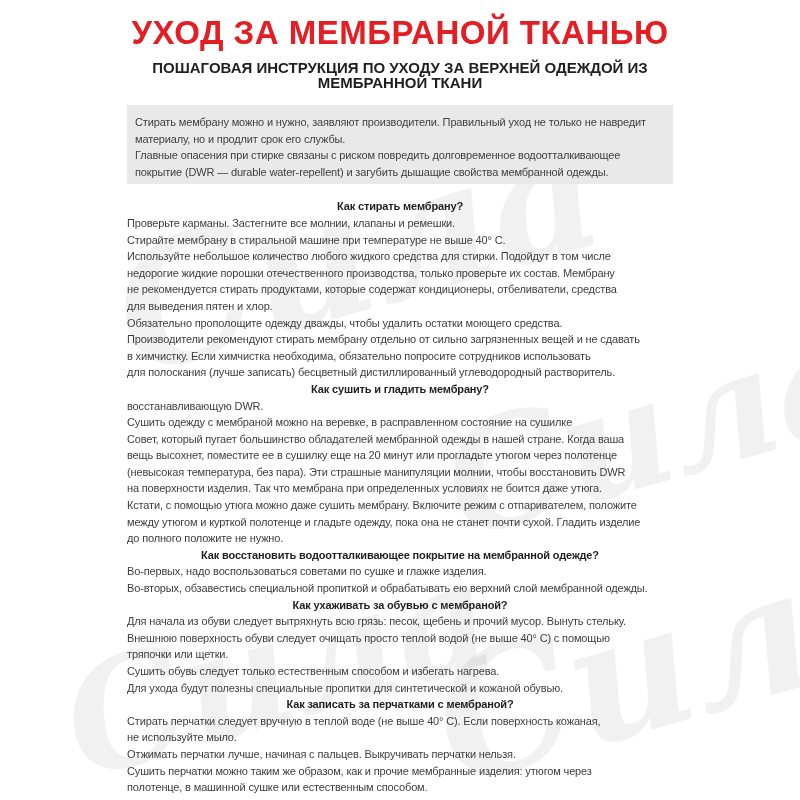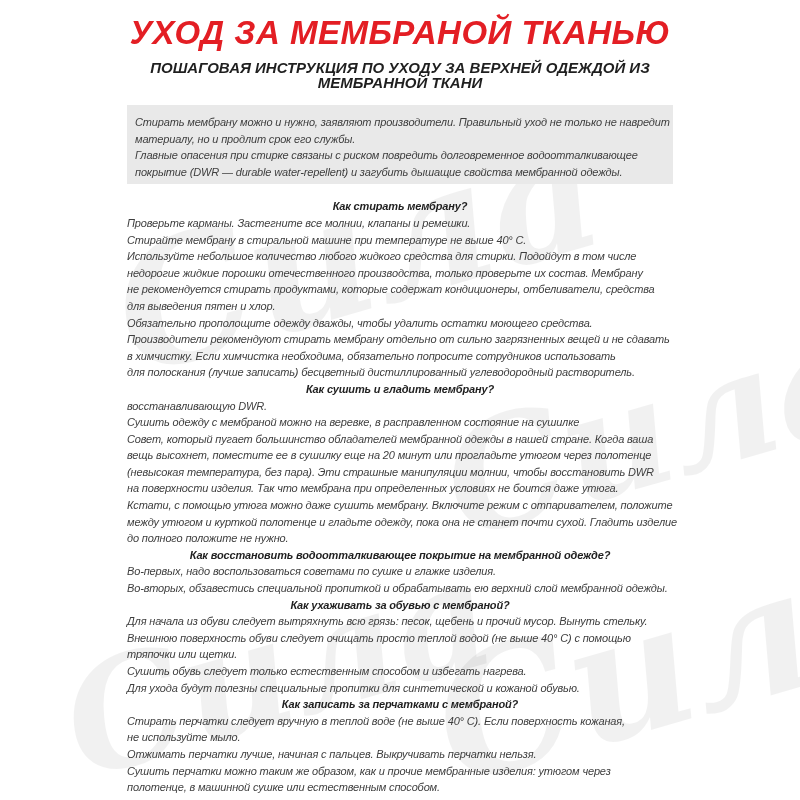--- a/index.html
+++ b/index.html
@@ -34,21 +34,20 @@
   .wm-1 { left: 110px; top: 150px; font-size: 170px; }
   .wm-2 { left: 440px; top: 340px; font-size: 150px; }
   .wm-3 { left: 60px;  top: 580px; font-size: 150px; }
   .wm-4 { left: 430px; top: 560px; font-size: 170px; }
   .content {
     position: relative;
     z-index: 1;
     width: 546px;
     margin: 0 auto;
     padding-top: 14px;
-    font-style: italic;
   }
   .title {
     margin: 0 0 8px 0;
     text-align: center;
     font-size: 33px;
     line-height: 38px;
     font-weight: bold;
     letter-spacing: 0.5px;
     color: #e31e24;
   }

